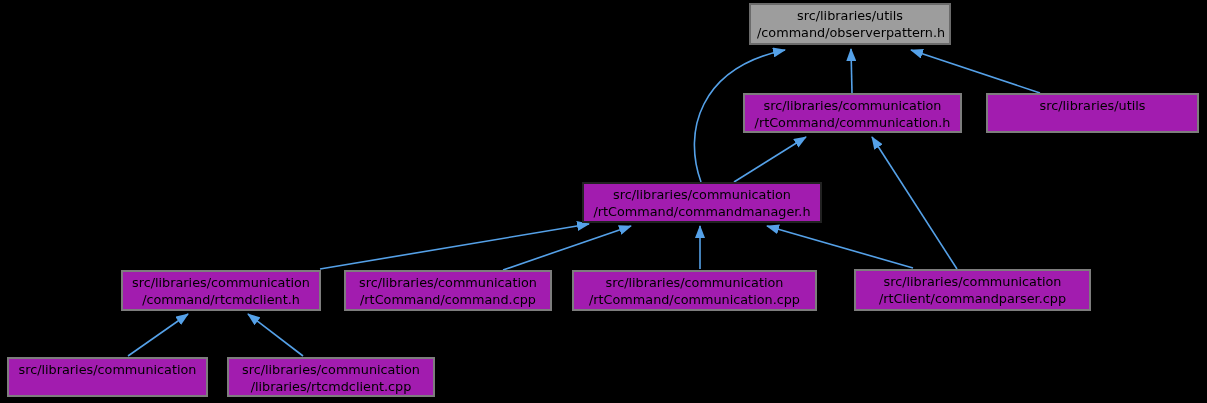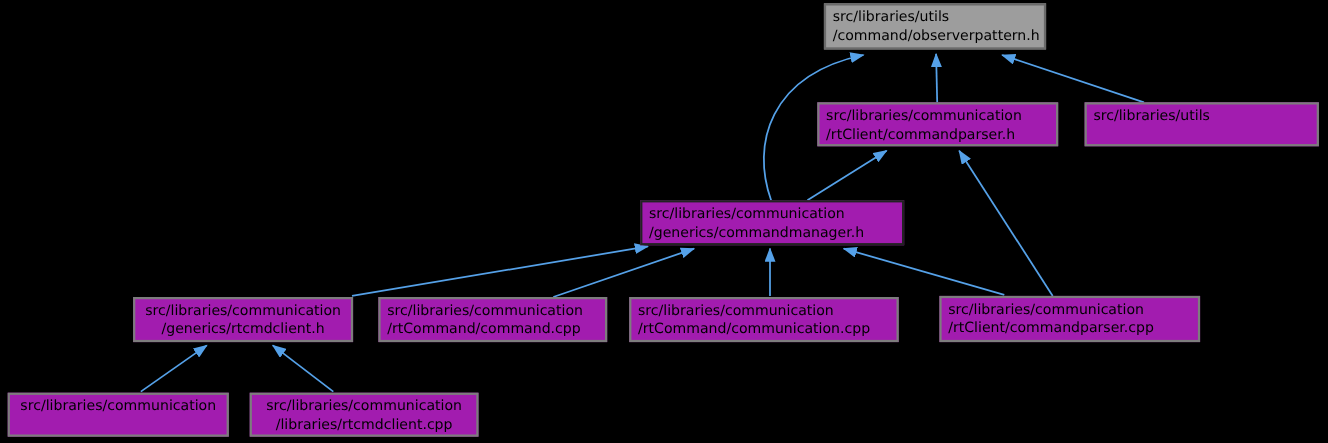--- a/index.html
+++ b/index.html
@@ -30,21 +30,21 @@
     color: #000000;
     font-size: 12.8px;
     line-height: 17px;
     padding: 2px 6px 0 6px;
     white-space: nowrap;
     overflow: hidden;
     z-index: 2;
     cursor: pointer;
   }
   .node .nl { display: block; }
-  .node.align-left  { text-align: left; }
+  .node.align-left  { text-align: center; }
   .node.align-center{ text-align: center; }
   .node.highlight {
     background: #9d9d9d;
     border-color: #6b6b6b;
   }
   .node.strong {
     border-color: #222222;
   }
   .edge {
     fill: none;
@@ -77,35 +77,35 @@
     </g>
   </svg>
 
   <div class="node highlight align-left" style="left:749px; top:3px; width:202px; height:42px;">
     <span class="nl">src/libraries/utils</span>
     <span class="nl">/command/observerpattern.h</span>
   </div>
 
   <div class="node align-left" style="left:743px; top:93px; width:219px; height:40px;">
     <span class="nl">src/libraries/communication</span>
-    <span class="nl">/rtClient/commandparser.h</span>
+    <span class="nl">/rtCommand/communication.h</span>
   </div>
 
   <div class="node align-left" style="left:986px; top:93px; width:213px; height:40px;">
     <span class="nl">src/libraries/utils</span>
   </div>
 
   <div class="node strong align-left" style="left:582px; top:182px; width:240px; height:41px;">
     <span class="nl">src/libraries/communication</span>
-    <span class="nl">/generics/commandmanager.h</span>
+    <span class="nl">/rtCommand/commandmanager.h</span>
   </div>
 
   <div class="node align-center" style="left:121px; top:270px; width:200px; height:41px;">
     <span class="nl">src/libraries/communication</span>
-    <span class="nl">/generics/rtcmdclient.h</span>
+    <span class="nl">/command/rtcmdclient.h</span>
   </div>
 
   <div class="node align-left" style="left:344px; top:270px; width:208px; height:41px;">
     <span class="nl">src/libraries/communication</span>
     <span class="nl">/rtCommand/command.cpp</span>
   </div>
 
   <div class="node align-left" style="left:572px; top:270px; width:245px; height:41px;">
     <span class="nl">src/libraries/communication</span>
     <span class="nl">/rtCommand/communication.cpp</span>

